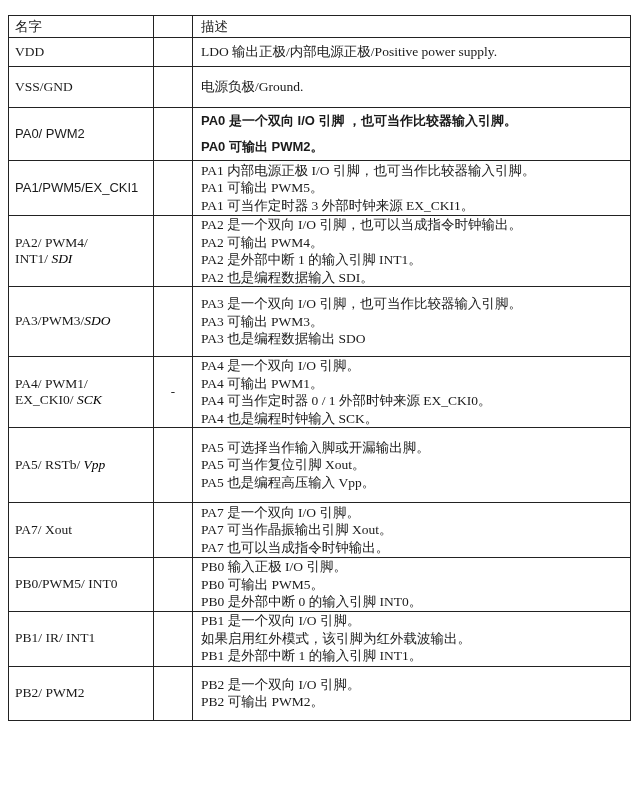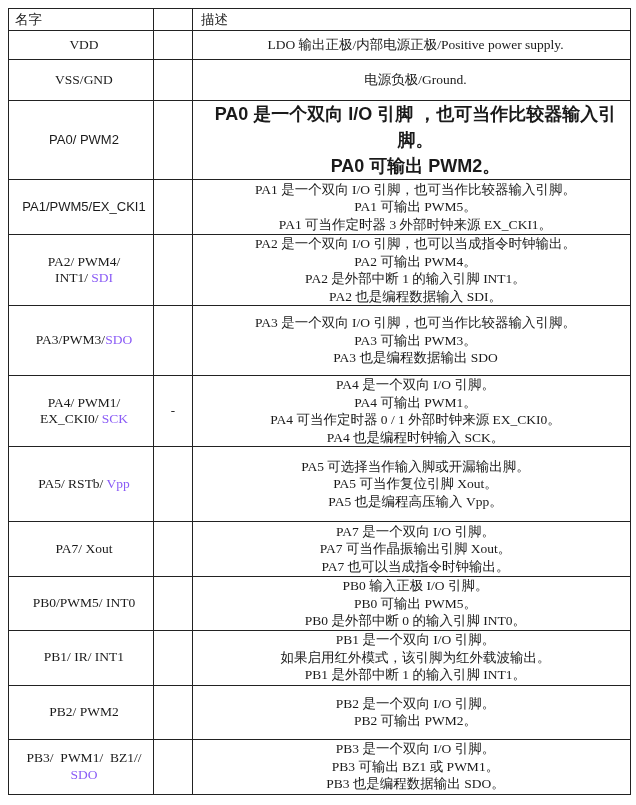--- a/index.html
+++ b/index.html
@@ -2,21 +2,21 @@
 <html><head>
 <meta charset="utf-8">
 <style>
   html,body{margin:0;padding:0;}
   body{
     width:636px;height:805px;background:#ffffff;
     font-family:"Liberation Serif","DejaVu Serif",serif;
     color:#1a1a1a;
     -webkit-font-smoothing:antialiased;
   }
-  .page{position:absolute;left:8px;top:8px;}
+  .page{position:absolute;left:8px;top:15px;}
   table.pin-table{
     border-collapse:collapse;table-layout:fixed;width:622px;
   }
   col.c-name{width:145px;}
   col.c-mid{width:39px;}
   col.c-desc{width:438px;}
   th,td{
     border:1px solid #222222;
     vertical-align:middle;
     padding:0;
@@ -25,24 +25,24 @@
   tr.header-row{height:22px;}
   th{font-weight:normal;text-align:left;font-size:13.5px;}
   .name-pad{padding-left:6px;}
   .desc-pad{padding-left:8px;margin-left:17px;}
   td.name-cell{font-size:13.5px;line-height:16.5px;padding-left:6px;}
   td.name-cell.sans{font-family:"Liberation Sans","DejaVu Sans",sans-serif;font-size:13px;}
   td.mid-cell{text-align:center;font-size:13px;}
   td.desc-cell{font-size:13.5px;line-height:17.5px;padding-left:8px;}
   td.desc-cell.desc-sans{
     font-family:"Liberation Sans","DejaVu Sans",sans-serif;
-    font-weight:600;font-size:18px;line-height:26px;
-  }
-  .nline,.dline{white-space:pre-wrap;text-align:center;}
-  .red{color:#8b5cf6;}
+    font-weight:600;font-size:13px;line-height:26px;
+  }
+  .nline,.dline{white-space:pre-wrap;}
+  .red{color:#000000;font-style:italic;}
   
   tbody tr:nth-child(1){height:29px;}
   tbody tr:nth-child(2){height:41px;}
   tbody tr:nth-child(3){height:49px;}
   tbody tr:nth-child(4){height:55px;margin-left:32px;}
   tbody tr:nth-child(5){height:58px;}
   tbody tr:nth-child(6){height:70px;}
   tbody tr:nth-child(7){height:56px;}
   tbody tr:nth-child(8){height:75px;}
   tbody tr:nth-child(9){height:55px;}
@@ -98,21 +98,21 @@
             <div class="dline"><span>PA0 是一个双向 I/O 引脚 ，也可当作比较器输入引脚。</span></div>
             <div class="dline"><span>PA0 可输出 PWM2。</span></div>
           </td>
         </tr>
         <tr>
           <td class="name-cell sans">
             <div class="nline"><span>PA1/PWM5/EX_CKI1</span></div>
           </td>
           <td class="mid-cell"></td>
           <td class="desc-cell">
-            <div class="dline"><span>PA1 是一个双向 I/O 引脚，也可当作比较器输入引脚。</span></div>
+            <div class="dline"><span>PA1 内部电源正极 I/O 引脚，也可当作比较器输入引脚。</span></div>
             <div class="dline"><span>PA1 可输出 PWM5。</span></div>
             <div class="dline"><span>PA1 可当作定时器 3 外部时钟来源 EX_CKI1。</span></div>
           </td>
         </tr>
         <tr>
           <td class="name-cell">
             <div class="nline"><span>PA2/ PWM4/</span></div>
             <div class="nline"><span>INT1/ </span><span class="red">SDI</span></div>
           </td>
           <td class="mid-cell"></td>
@@ -192,29 +192,17 @@
           </td>
         </tr>
         <tr>
           <td class="name-cell">
             <div class="nline"><span>PB2/ PWM2</span></div>
           </td>
           <td class="mid-cell"></td>
           <td class="desc-cell">
             <div class="dline"><span>PB2 是一个双向 I/O 引脚。</span></div>
             <div class="dline"><span>PB2 可输出 PWM2。</span></div>
-          </td>
-        </tr>
-        <tr>
-          <td class="name-cell">
-            <div class="nline"><span>PB3/  PWM1/  BZ1//</span></div>
-            <div class="nline"><span class="red">SDO</span></div>
-          </td>
-          <td class="mid-cell"></td>
-          <td class="desc-cell">
-            <div class="dline"><span>PB3 是一个双向 I/O 引脚。</span></div>
-            <div class="dline"><span>PB3 可输出 BZ1 或 PWM1。</span></div>
-            <div class="dline"><span>PB3 也是编程数据输出 SDO。</span></div>
           </td>
         </tr>
       </tbody>
   </table>
 </div>
 
 </body></html>

